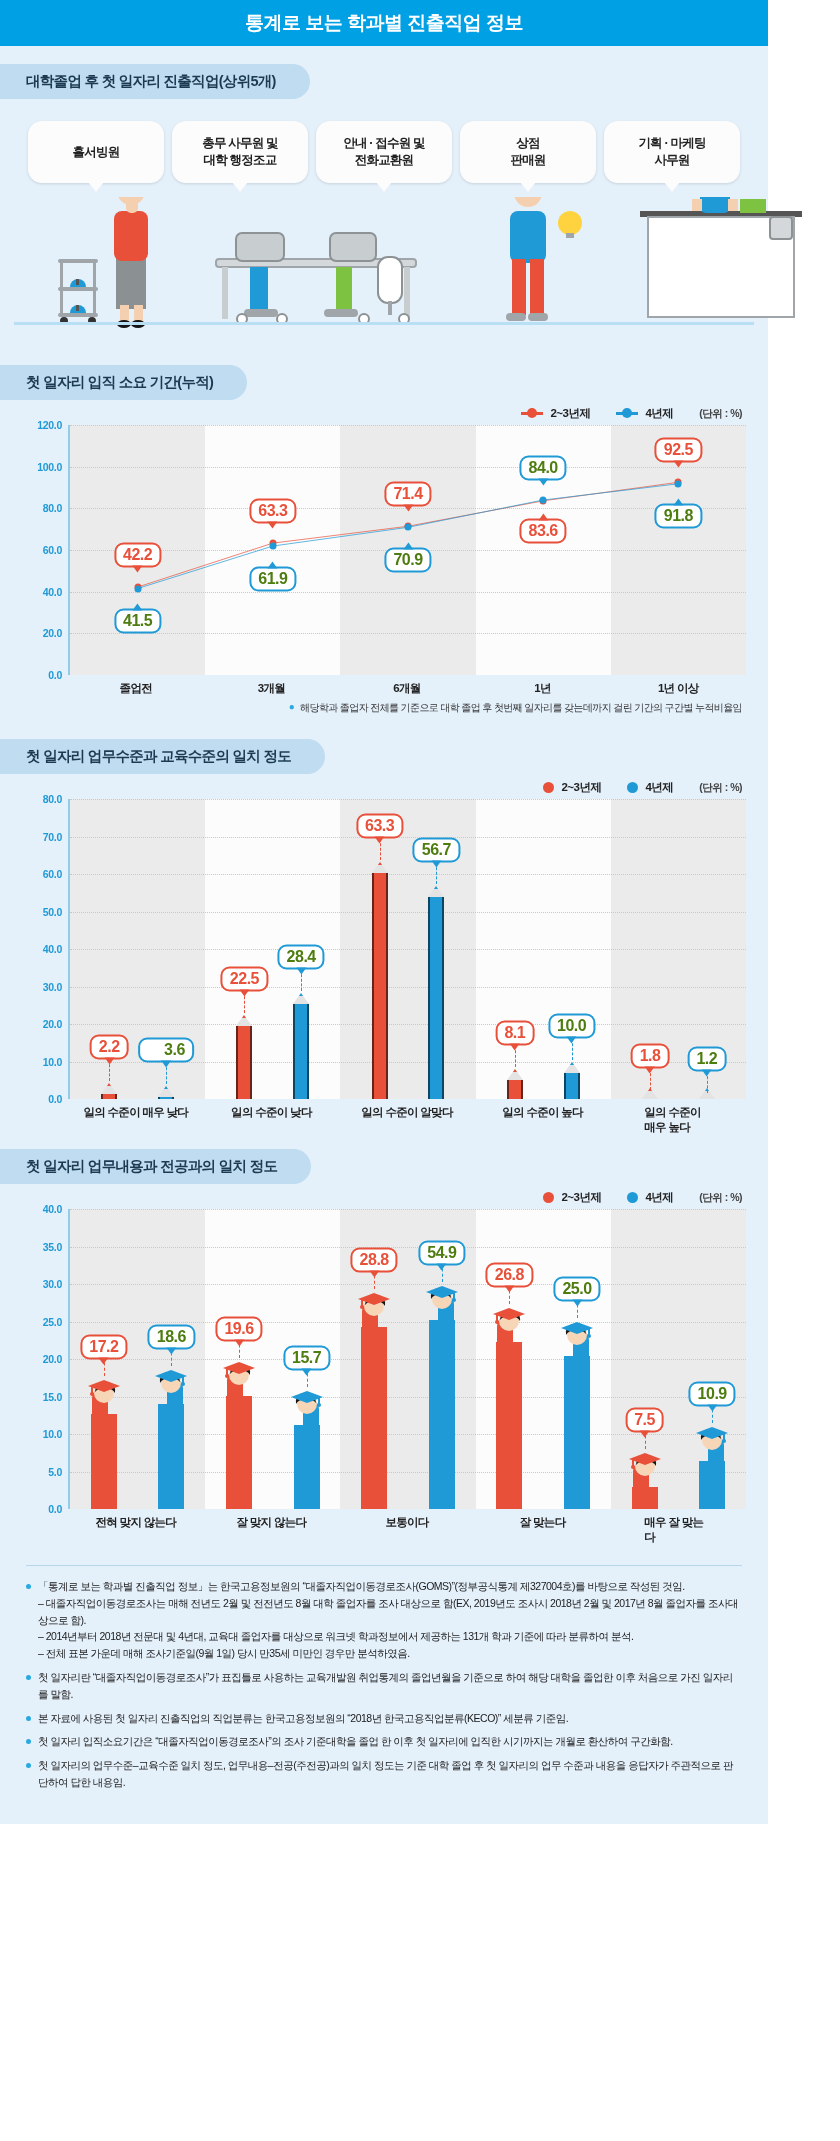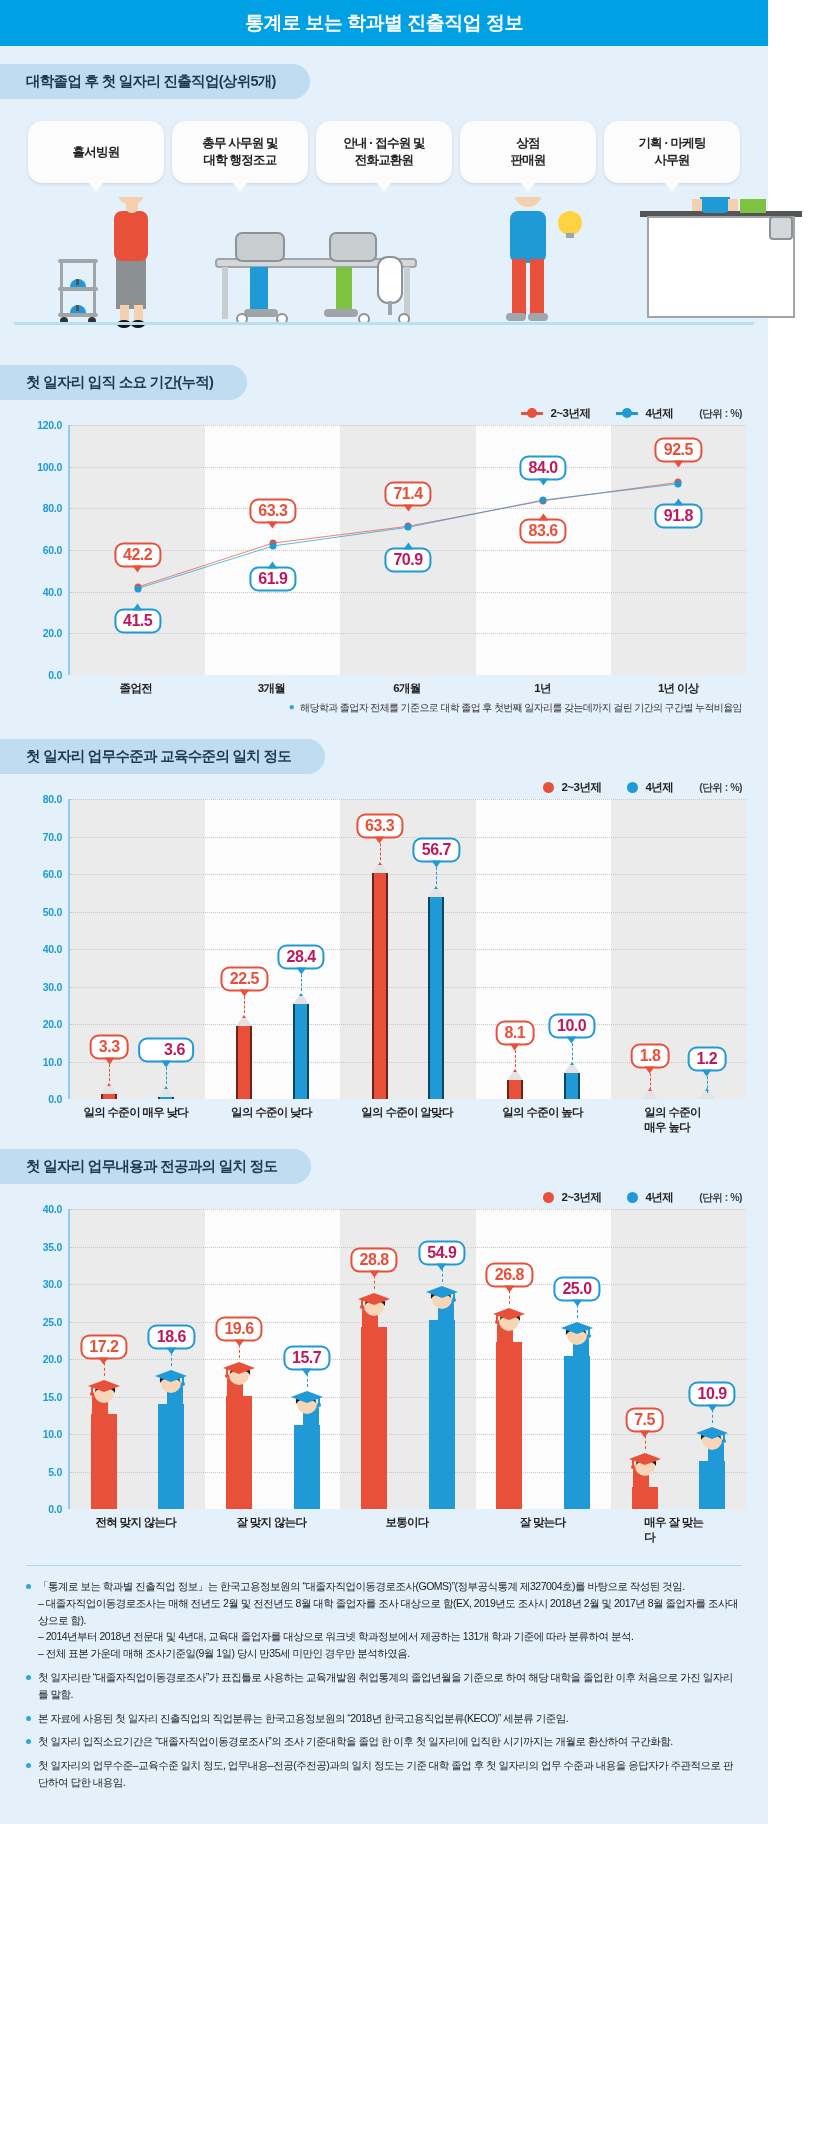--- a/index.html
+++ b/index.html
@@ -116,21 +116,21 @@
   }
   .footnote .b { color:#2aa9e0; }
 
   
   .bub {
     position:absolute; transform:translate(-50%,-50%);
     background:#fff; border:2px solid #e8503a; color:#e8503a;
     font-size:16px; font-weight:bold; letter-spacing:-0.5px;
     padding:1px 7px 2px 7px; border-radius:9px; white-space:nowrap;
   }
-  .bub.blue { border-color:#1f9ad6; color:#be185d; }
+  .bub.blue { border-color:#1f9ad6; color:#4d7c0f; }
   .bub::after{
     content:""; position:absolute; left:50%; bottom:-7px;
     transform:translateX(-50%);
     border-left:5px solid transparent;border-right:5px solid transparent;
     border-top:7px solid #e8503a;
   }
   .bub.blue::after{ border-top-color:#1f9ad6; }
   .bub.up::after{
     bottom:auto; top:-7px;
     border-top:none; border-bottom:7px solid #e8503a;
@@ -387,21 +387,21 @@
           <div class="gline" style="top: 12.5%;"></div>
           <div class="gline" style="top: 0%;"></div>
           <div class="bar" style="left: 5.8%; height: calc(5.5% - 11px);">
             <div class="body" style="background:#e8503a;border-left:2px solid rgba(0,0,0,.55);border-right:2px solid rgba(0,0,0,.55)"></div>
             <svg class="pencil-tip" viewBox="0 0 16 11" preserveAspectRatio="none">
               <polygon points="8,0 16,11 0,11" fill="#e3e3e3"></polygon>
               <polygon points="8,0 10,3 6,3" fill="#e8503a"></polygon>
             </svg>
           </div>
           <div class="lead" style="position: absolute; left: 5.8%; bottom: calc(5.5% + 2px); height: 26px; border-left: 1px dashed rgb(232, 80, 58);"></div>
-          <div class="bub" style="left: 5.8%; top: 82.5%;">3.3</div>
+          <div class="bub" style="left: 5.8%; top: 82.5%;">2.2</div>
           <div class="bar" style="left: 25.8%; height: calc(28.125% - 11px);">
             <div class="body" style="background:#e8503a;border-left:2px solid rgba(0,0,0,.55);border-right:2px solid rgba(0,0,0,.55)"></div>
             <svg class="pencil-tip" viewBox="0 0 16 11" preserveAspectRatio="none">
               <polygon points="8,0 16,11 0,11" fill="#e3e3e3"></polygon>
               <polygon points="8,0 10,3 6,3" fill="#e8503a"></polygon>
             </svg>
           </div>
           <div class="lead" style="position: absolute; left: 25.8%; bottom: calc(28.125% + 2px); height: 26px; border-left: 1px dashed rgb(232, 80, 58);"></div>
           <div class="bub" style="left: 25.8%; top: 59.875%;">22.5</div>
           <div class="bar" style="left: 45.8%; height: calc(79.125% - 11px);">

